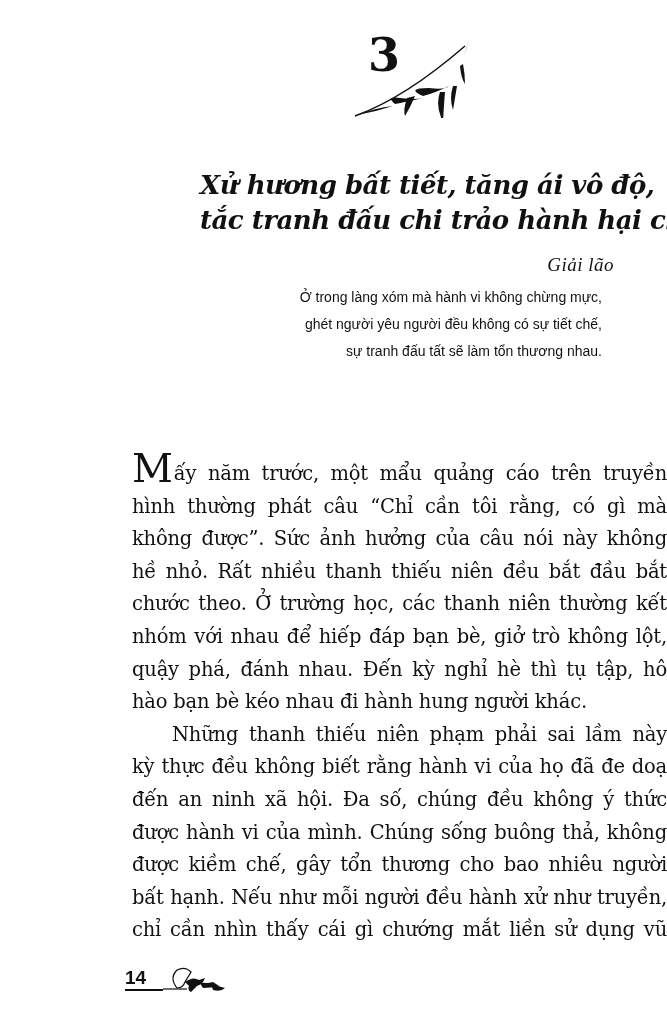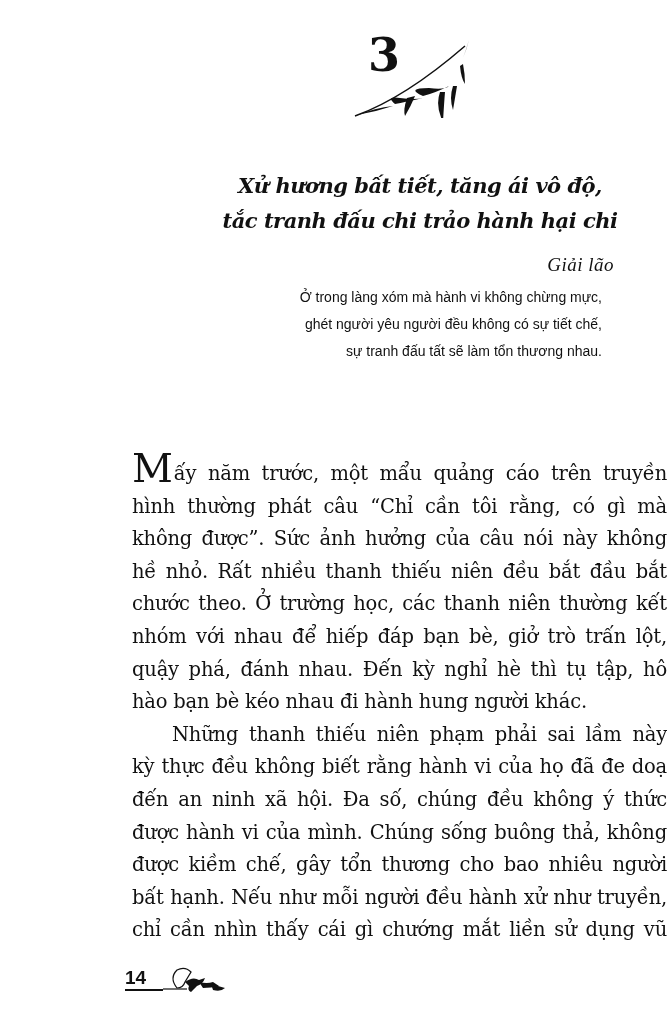--- a/index.html
+++ b/index.html
@@ -13,21 +13,21 @@
       font-family: "DejaVu Serif", serif; font-size: 46px; font-weight: bold;
       line-height: 1; color: #111;
     }
     .bamboo {
       position: absolute; left: 345px; top: 38px; width: 140px; height: 80px;
     }
     .title {
       position: absolute; left: 200px; top: 168px; width: 420px;
       text-align: center;
       font-family: "DejaVu Serif", serif; font-style: italic; font-weight: bold;
-      font-size: 21px; line-height: 35px; letter-spacing: -0.5px; margin-left: 10px;
+      font-size: 26px; line-height: 35px; letter-spacing: -0.5px;
     }
     .title div { white-space: nowrap; }
     .source {
       position: absolute; right: 53px; top: 254px;
       font-family: "Liberation Serif", serif; font-style: italic;
       font-size: 19px; letter-spacing: 0.5px;
     }
     .epigraph {
       position: absolute; left: 190px; top: 284px; width: 412px;
       font-family: "Liberation Sans", sans-serif; font-size: 14px;
@@ -89,21 +89,21 @@
   <div>sự tranh đấu tất sẽ làm tổn thương nhau.</div>
 </div>
 
 <div class="body-text">
   <div>
     <div class="line"><span class="dropcap">M</span><span>ấy năm trước, một mẩu quảng cáo trên truyền</span></div>
     <div class="line">hình thường phát câu “Chỉ cần tôi rằng, có gì mà</div>
     <div class="line">không được”. Sức ảnh hưởng của câu nói này không</div>
     <div class="line">hề nhỏ. Rất nhiều thanh thiếu niên đều bắt đầu bắt</div>
     <div class="line">chước theo. Ở trường học, các thanh niên thường kết</div>
-    <div class="line">nhóm với nhau để hiếp đáp bạn bè, giở trò trấn lột,</div>
+    <div class="line">nhóm với nhau để hiếp đáp bạn bè, giở trò không lột,</div>
     <div class="line">quậy phá, đánh nhau. Đến kỳ nghỉ hè thì tụ tập, hô</div>
     <div class="line last">hào bạn bè kéo nhau đi hành hung người khác.</div>
   </div>
   <div>
     <div class="line indent">Những thanh thiếu niên phạm phải sai lầm này</div>
     <div class="line">kỳ thực đều không biết rằng hành vi của họ đã đe doạ</div>
     <div class="line">đến an ninh xã hội. Đa số, chúng đều không ý thức</div>
     <div class="line">được hành vi của mình. Chúng sống buông thả, không</div>
     <div class="line">được kiềm chế, gây tổn thương cho bao nhiêu người</div>
     <div class="line">bất hạnh. Nếu như mỗi người đều hành xử như truyền,</div>

